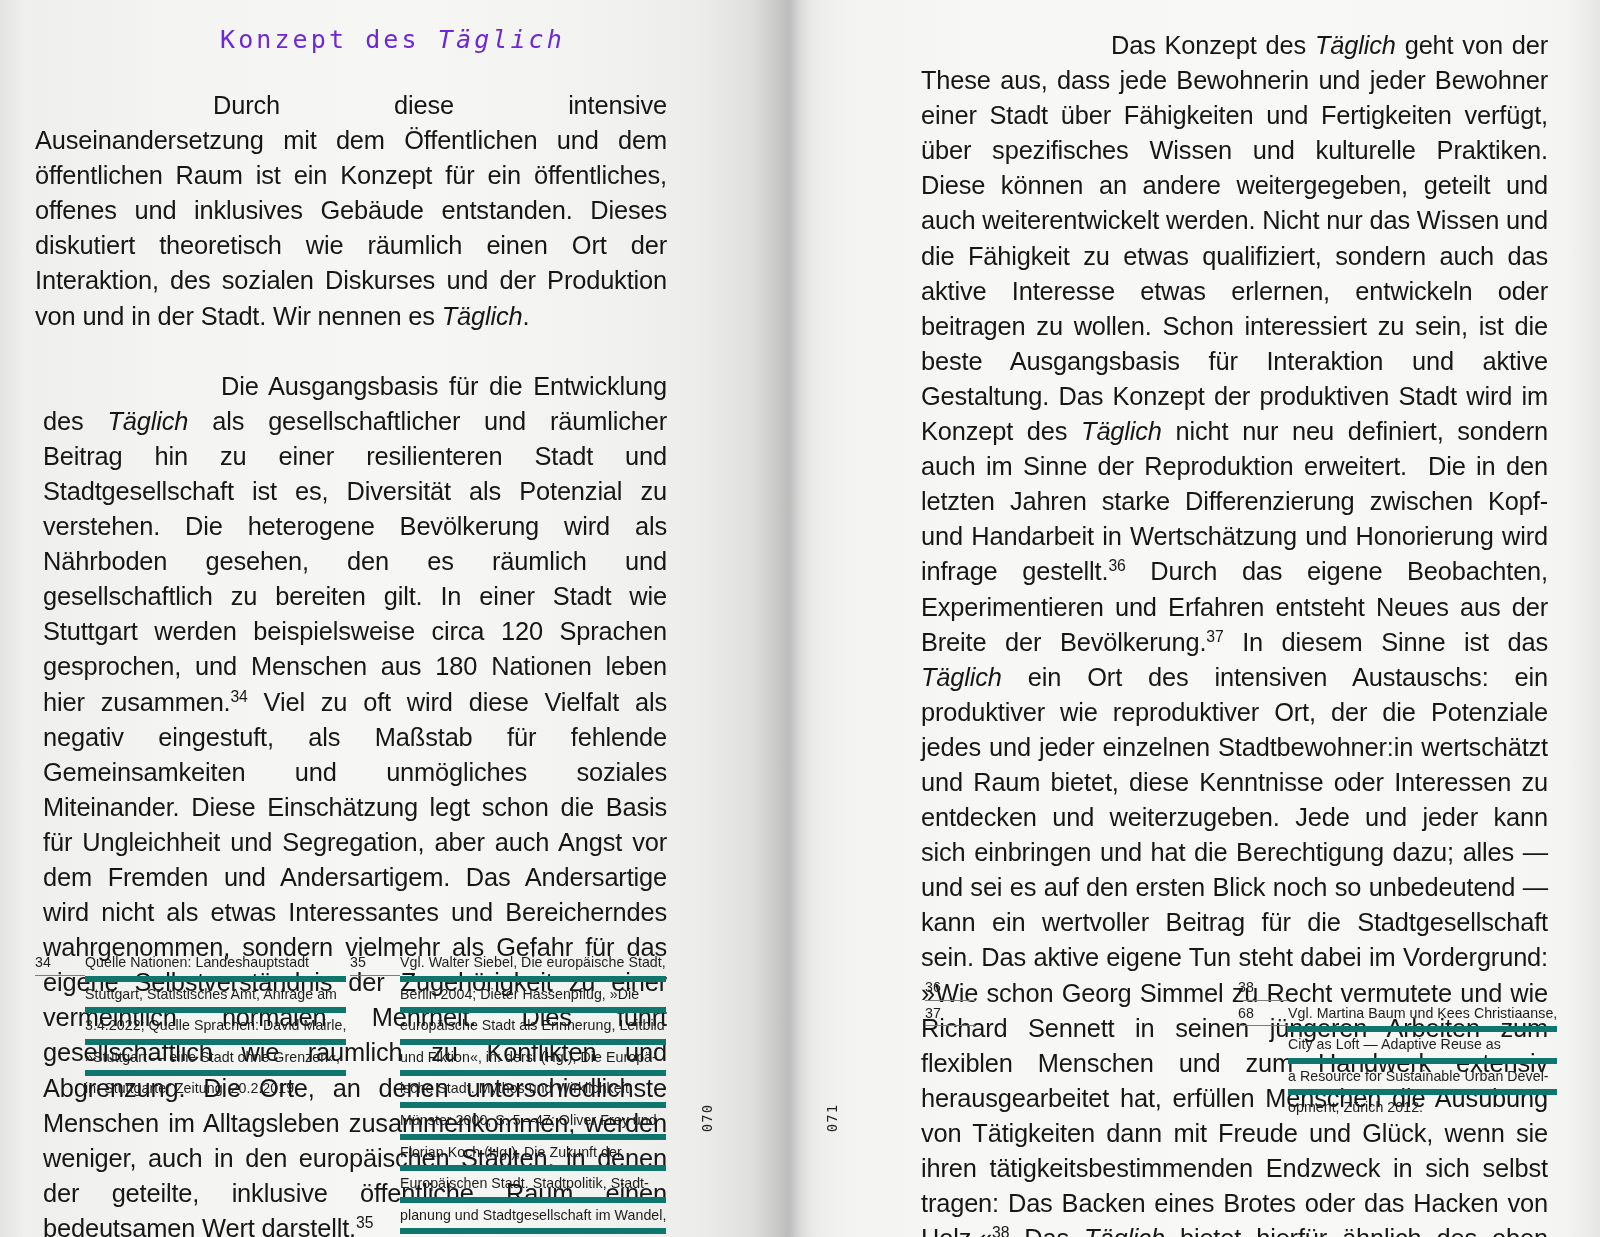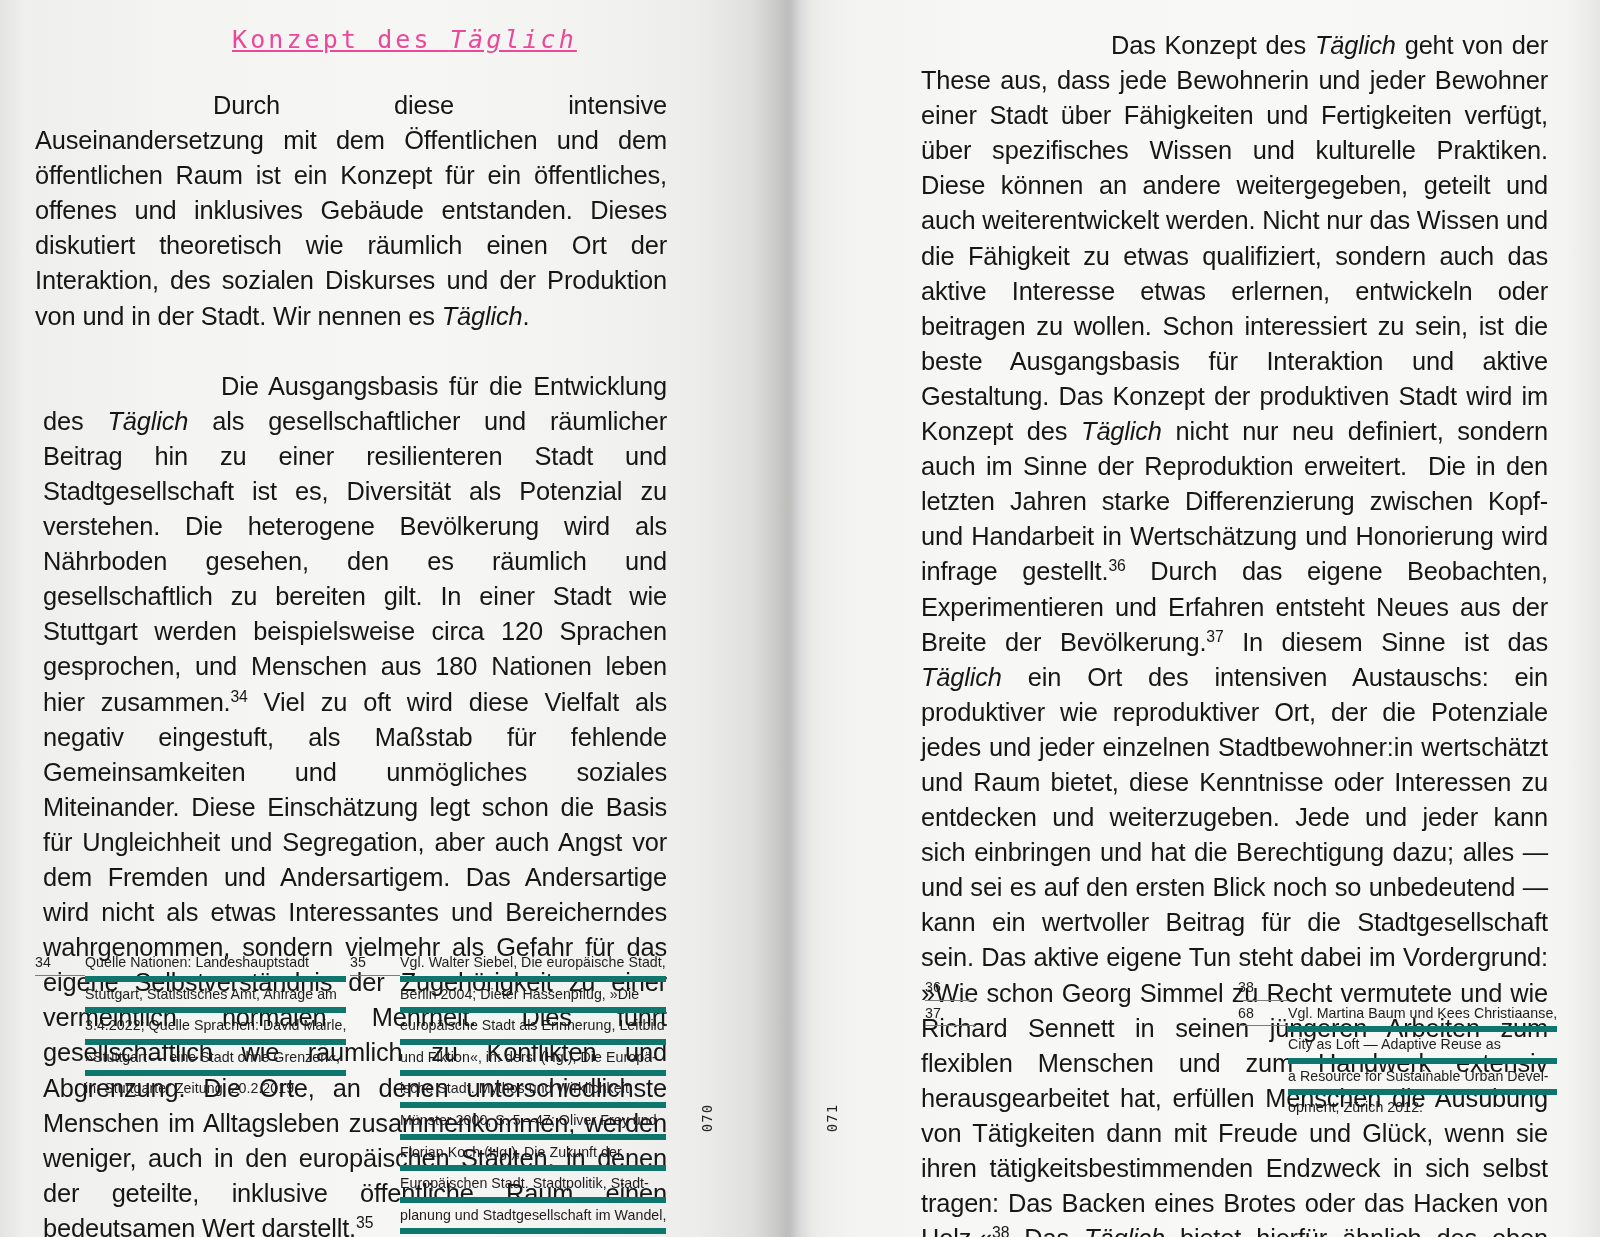--- a/index.html
+++ b/index.html
@@ -81,28 +81,27 @@
   .edge-right {
     position: absolute;
     top: 0; right: 0; width: 34px; height: 1237px;
     background: linear-gradient(to left, rgba(150,150,150,0.14), rgba(150,150,150,0));
     pointer-events: none;
   }
 
   
   .chapter-heading {
     position: absolute;
-    left: 232px;
+    left: 220px;
     top: 25px;
     font-family: "DejaVu Sans Mono", "Liberation Mono", monospace;
     font-size: 25px;
     letter-spacing: 3.1px;
-    color: #ec4899;
+    color: #6d28d9;
     white-space: nowrap;
-    text-decoration: underline;
   }
   .chapter-heading em {
     font-style: italic;
   }
 
   .col {
     position: absolute;
     text-align: justify;
     text-justify: inter-word;
     font-size: 25.4px;

